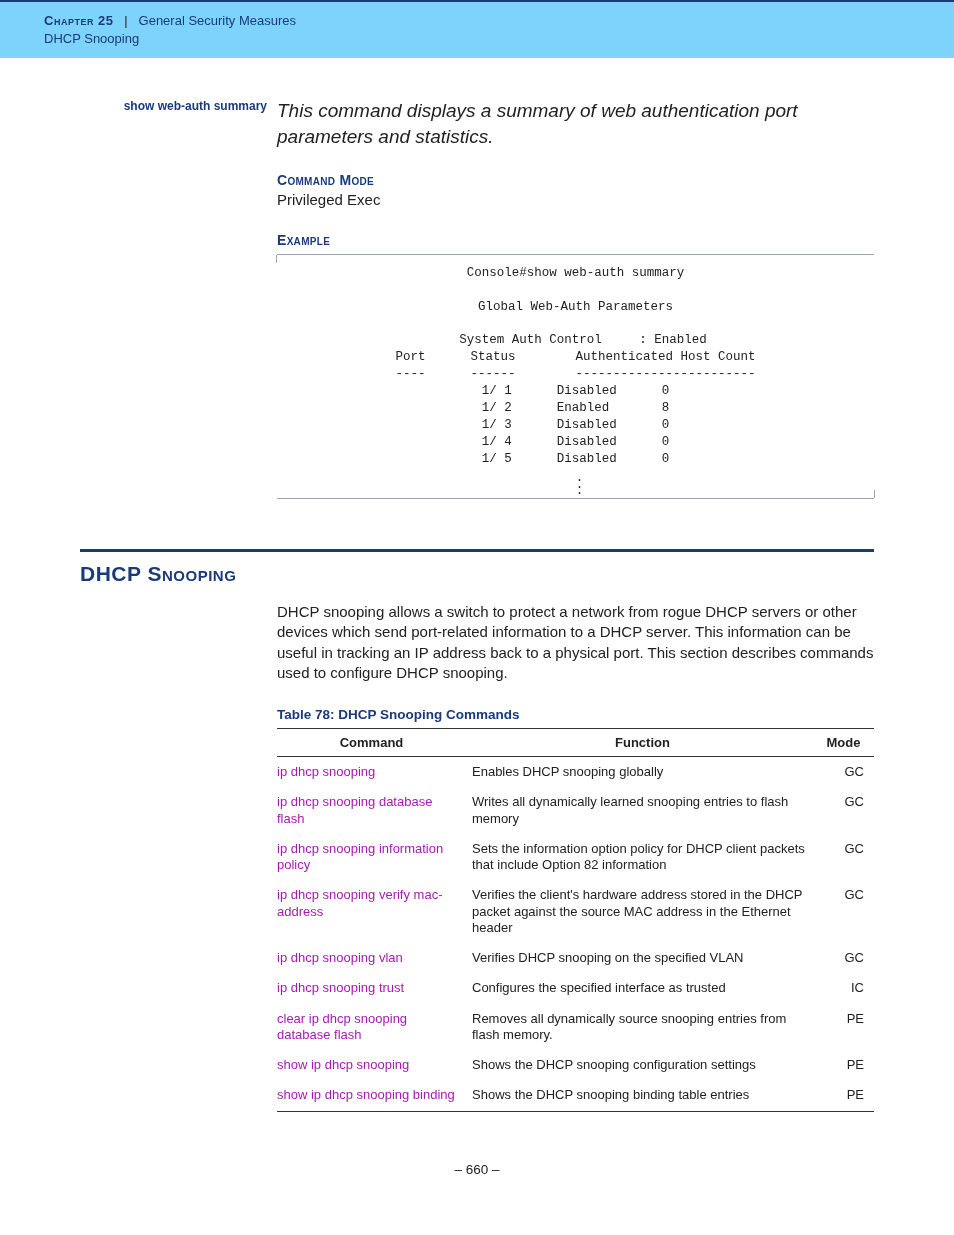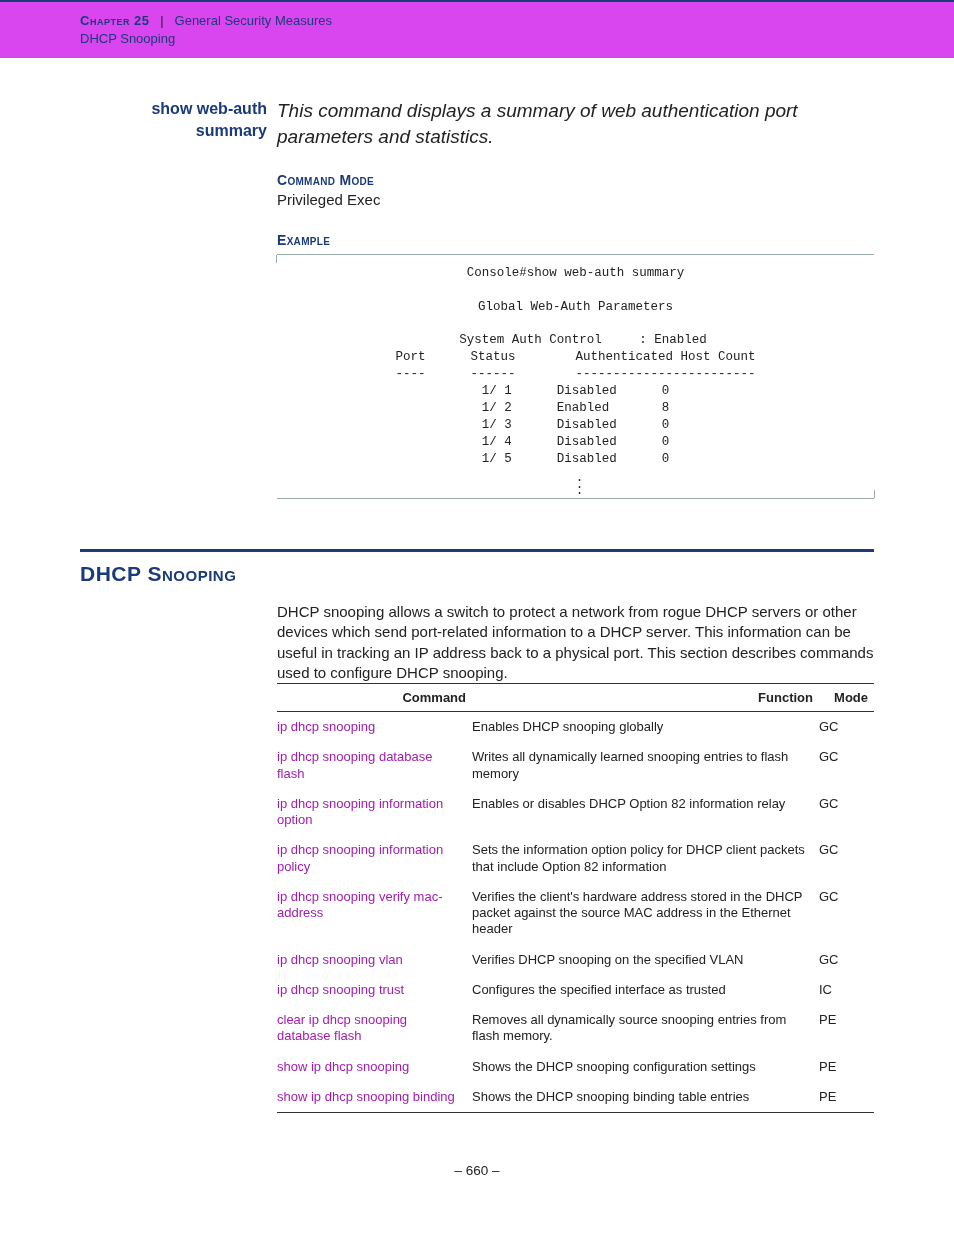--- a/index.html
+++ b/index.html
@@ -4,23 +4,23 @@
 <style>
   html, body {
     margin: 0;
     padding: 0;
     font-family: Verdana, Geneva, sans-serif;
     color: #222;
     background: #fff;
     width: 954px;
   }
   .header {
-    background: #d946ef;
+    background: #7dd3fc;
     border-top: 2px solid #1a3a7a;
-    padding: 10px 40px 10px 80px;
+    padding: 10px 40px 10px 44px;
     font-size: 13px;
     line-height: 1.4;
   }
   .header .chapline { }
   .header .chap-strong {
     font-variant: small-caps;
     color: #1a3a7a;
     font-weight: bold;
     letter-spacing: 0.5px;
   }
@@ -36,21 +36,21 @@
   .cmd-block {
     display: flex;
     align-items: flex-start;
     margin-bottom: 20px;
   }
   .cmd-name {
     flex: 0 0 187px;
     text-align: right;
     font-weight: bold;
     color: #1a3a7a;
-    font-size: 16px;
+    font-size: 12px;
     line-height: 1.35;
     padding-right: 10px;
   }
   .cmd-desc {
     flex: 1;
     font-size: 19px;
     line-height: 1.35;
     font-style: italic;
   }
   .content-col {
@@ -125,40 +125,41 @@
     font-size: 13.5px;
     margin-top: 24px;
     margin-bottom: 6px;
   }
   table.cmds {
     width: 100%;
     border-collapse: collapse;
     font-size: 13px;
   }
   table.cmds th {
-    text-align: right;
+    text-align: center;
     font-weight: bold;
     border-top: 1.5px solid #333;
     border-bottom: 1px solid #333;
     padding: 6px 6px 6px 0;
   }
   table.cmds td {
     vertical-align: top;
     padding: 7px 10px 7px 0;
     line-height: 1.25;
   }
   table.cmds tbody tr:last-child td {
     border-bottom: 1.5px solid #333;
   }
   table.cmds td.link {
     color: #a21caf;
     width: 185px;
   }
   table.cmds td.mode {
     width: 45px;
+    text-align: right;
   }
   .pagenum {
     text-align: center;
     font-size: 13.5px;
     margin-top: 50px;
     color: #222;
   }
 </style>
 </head>
 <body>
@@ -200,20 +201,21 @@
       <div class="vdots">.<br>.<br>.</div>
     </div>
   </div>
 
   <div class="section-rule"></div>
   <div class="section-heading">DHCP Snooping</div>
 
   <div class="content-col">
     <div class="sect-body">DHCP snooping allows a switch to protect a network from rogue DHCP servers or other devices which send port-related information to a DHCP server. This information can be useful in tracking an IP address back to a physical port. This section describes commands used to configure DHCP snooping.</div>
 
+    <div class="table-caption">Table 78: DHCP Snooping Commands</div>
 
     <table class="cmds">
       <thead>
         <tr>
           <th>Command</th>
           <th>Function</th>
           <th>Mode</th>
         </tr>
       </thead>
       <tbody id="cmds-body">
@@ -221,25 +223,20 @@
             <td class="link">ip dhcp snooping</td>
             <td>Enables DHCP snooping globally</td>
             <td class="mode">GC</td>
           </tr>
           <tr>
             <td class="link">ip dhcp snooping database flash</td>
             <td>Writes all dynamically learned snooping entries to flash memory</td>
             <td class="mode">GC</td>
           </tr>
           <tr>
-            <td class="link">ip dhcp snooping information option</td>
-            <td>Enables or disables DHCP Option 82 information relay</td>
-            <td class="mode">GC</td>
-          </tr>
-          <tr>
             <td class="link">ip dhcp snooping information policy</td>
             <td>Sets the information option policy for DHCP client packets that include Option 82 information</td>
             <td class="mode">GC</td>
           </tr>
           <tr>
             <td class="link">ip dhcp snooping verify mac-address</td>
             <td>Verifies the client's hardware address stored in the DHCP packet against the source MAC address in the Ethernet header</td>
             <td class="mode">GC</td>
           </tr>
           <tr>

